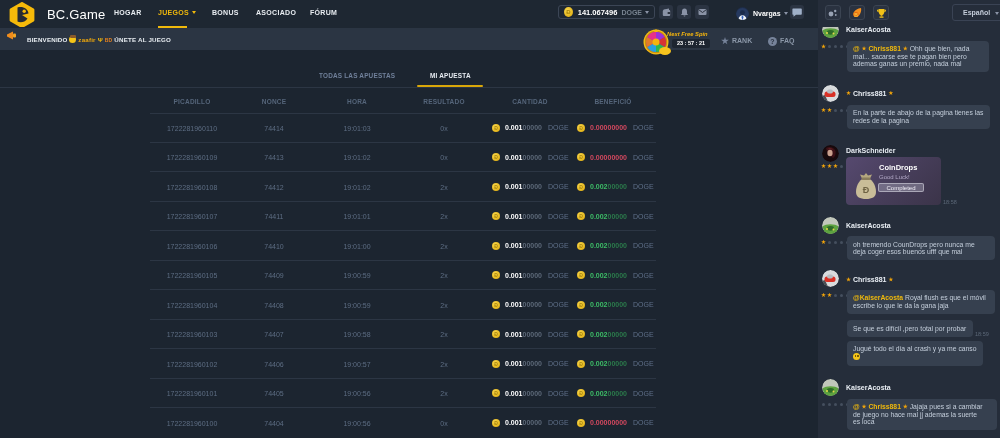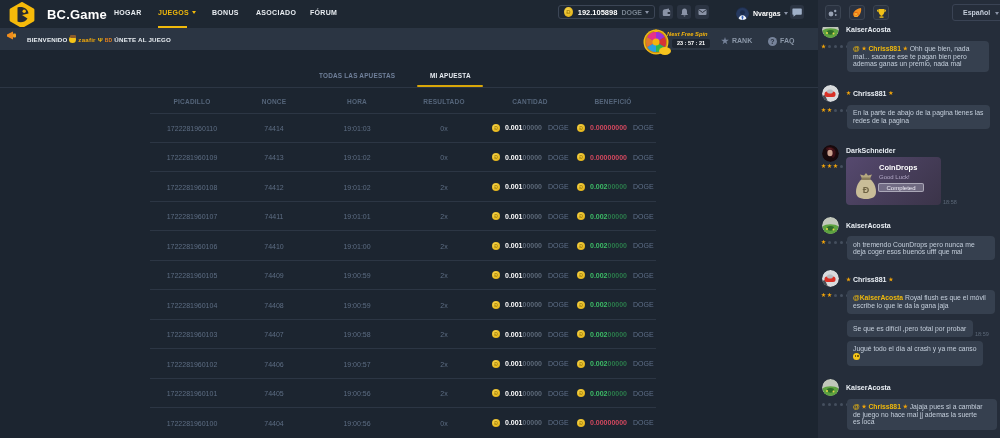--- a/index.html
+++ b/index.html
@@ -1,21 +1,21 @@
 <!DOCTYPE html>
 <html><head><meta charset="utf-8">
 <style>
 *{margin:0;padding:0;box-sizing:border-box;}
 html,body{width:1000px;height:438px;overflow:hidden;background:#1c2530;font-family:"Liberation Sans",sans-serif;}
 .abs{position:absolute;}
 #stage{position:relative;width:1000px;height:438px;}
 
 #nav{position:absolute;left:0;top:0;width:818px;height:28px;background:#1e2732;}
 #logo{position:absolute;left:8px;top:2px;}
-#logotxt{position:absolute;left:47px;top:7px;color:#fff;font-size:13px;font-weight:bold;letter-spacing:.2px;}
+#logotxt{position:absolute;left:47px;top:7px;color:#fff;font-size:13px;font-weight:normal;letter-spacing:.2px;}
 .navitem{position:absolute;top:9px;font-size:7px;font-weight:bold;color:#e8ecf1;letter-spacing:.3px;}
 .navitem.act{color:#f0b90b;}
 #juegosline{position:absolute;left:158px;top:25.5px;width:29px;height:2.5px;background:#f0b90b;}
 .caret{display:inline-block;width:0;height:0;border-left:2.5px solid transparent;border-right:2.5px solid transparent;border-top:3px solid #8a93a6;vertical-align:1px;margin-left:3px;}
 #balpill{position:absolute;left:558px;top:5px;width:97px;height:14px;border:1px solid #3c4656;border-radius:3px;display:flex;align-items:center;padding:0 5px;}
 .coin{display:inline-block;border-radius:50%;background:radial-gradient(circle at 38% 35%,#f8d64e,#e3b41a 72%);color:#a8850a;font-weight:bold;text-align:center;}
 .coin.c10{width:10px;height:10px;font-size:6px;line-height:10px;}
 .navbtn{position:absolute;top:5px;width:14px;height:14px;background:#2b3442;border-radius:3px;display:flex;align-items:center;justify-content:center;}
 #avatar1{position:absolute;left:736px;top:6.5px;width:13px;height:13px;border-radius:50%;background:#1f2d48;overflow:hidden;}
 #nvargas{position:absolute;left:753px;top:9.5px;color:#fff;font-size:7px;font-weight:bold;}
@@ -76,21 +76,21 @@
   </svg>
   <div id="logotxt">BC.Game</div>
   <div class="navitem" style="left:114px;">HOGAR</div>
   <div class="navitem act" style="left:158px;">JUEGOS<span class="caret" style="border-top-color:#f0b90b;"></span></div>
   <div id="juegosline"></div>
   <div class="navitem" style="left:212px;">BONUS</div>
   <div class="navitem" style="left:256px;">ASOCIADO</div>
   <div class="navitem" style="left:310px;">FÓRUM</div>
   <div id="balpill">
     <span class="coin c10">Đ</span>
-    <span style="color:#fff;font-size:7.5px;font-weight:bold;margin-left:5px;">192.105898</span>
+    <span style="color:#fff;font-size:7.5px;font-weight:bold;margin-left:5px;">141.067496</span>
     <span style="color:#77828f;font-size:7px;font-weight:bold;margin-left:4px;">DOGE</span>
     <span class="caret"></span>
   </div>
   <div class="navbtn" style="left:659px;">
         <svg width="9" height="9" viewBox="0 0 9 9">
           <path d="M1.6 1.5 L7 0.5 L7 2.5 L1.6 2.5 Z" fill="#8a93a6"></path>
           <rect x="0.8" y="2" width="7.4" height="6" rx="1" fill="#8a93a6"></rect>
           <rect x="5.6" y="4" width="2.6" height="2" rx="0.5" fill="#2a313d"></rect>
         </svg>
       </div>

